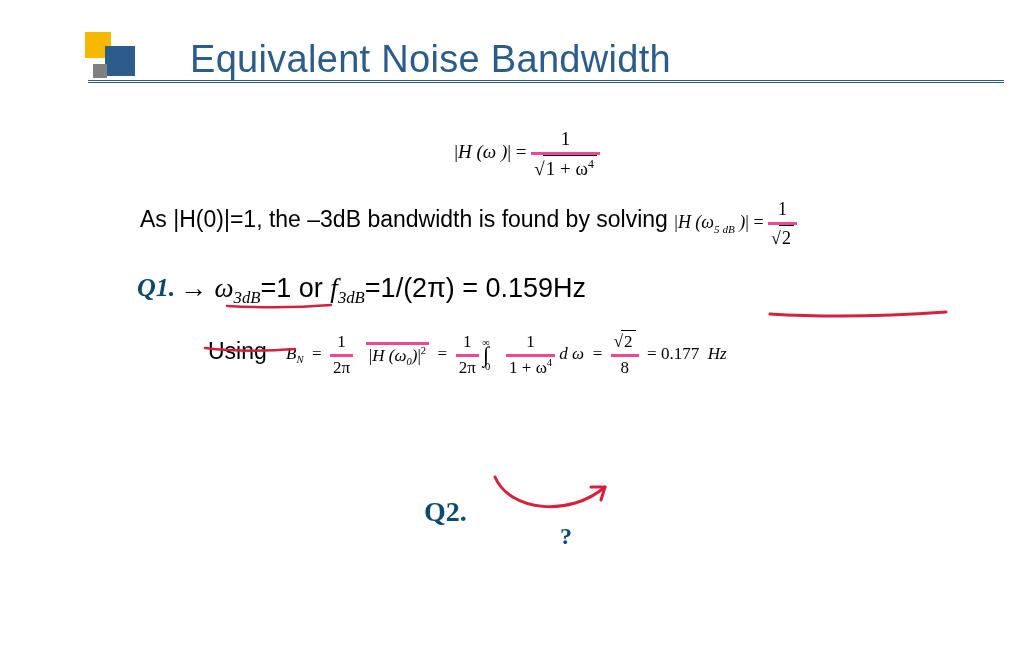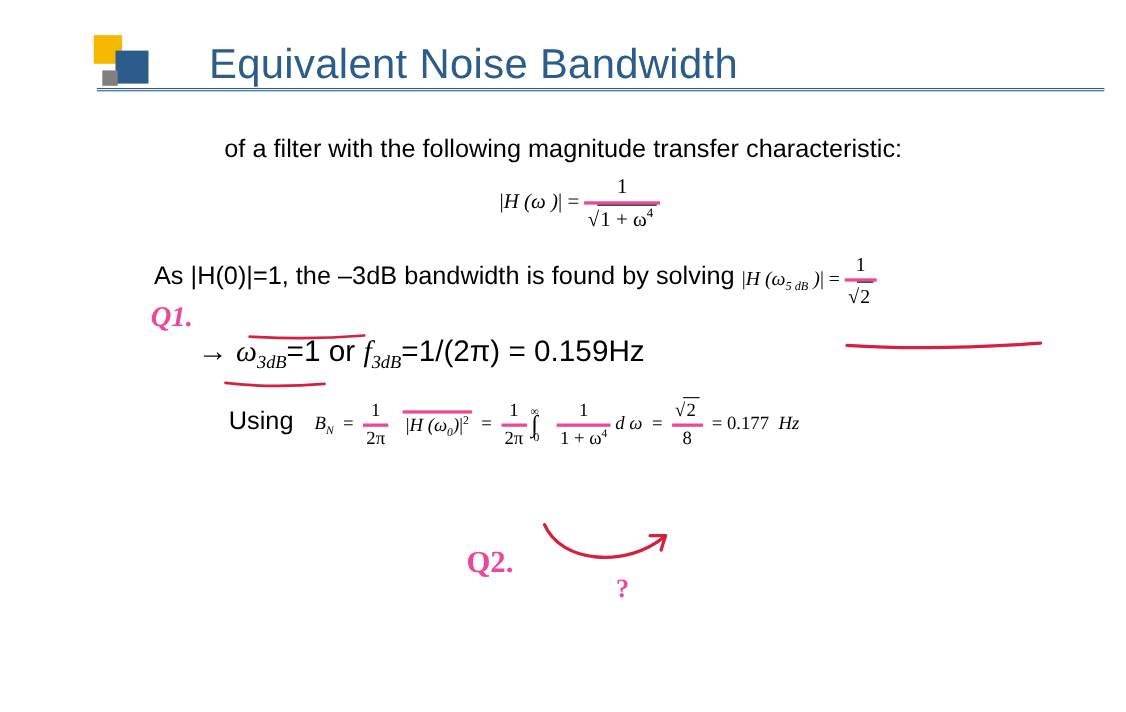--- a/index.html
+++ b/index.html
@@ -129,21 +129,21 @@
     font-size: 23px;
     margin-top: 20px;
     margin-left: 68px;
     position: relative;
   }
   .using-math {
     font-size: 17px;
   }
 
   
-  .annot-red { color: #ec4899; }
+  .annot-red { color: #0c4a6e; }
   .annot {
     position: absolute;
     font-family: "Comic Sans MS", "Segoe Script", cursive;
     font-weight: 700;
     white-space: nowrap;
     line-height: 1;
   }
 
   
   svg.redline { position: absolute; overflow: visible; }
@@ -164,21 +164,20 @@
         <rect x="20" y="16" width="30" height="30" fill="#2b5c8a"></rect>
         <rect x="8" y="34" width="14" height="14" fill="#808080"></rect>
       </svg>
     </div>
     <div class="title-text">Equivalent Noise Bandwidth</div>
   </div>
   <div class="title-rule"></div>
 
   <div class="content">
 
-    <div class="example-line2">of a filter with the following magnitude transfer characteristic:</div>
 
     <div class="eqline1 math-serif">
       <span>|</span><span class="ital">H (ω )</span><span>|</span>
       <span>=</span>
       <span class="frac">
         <span class="num">1</span>
         <span class="den">
           <span class="sqrt"><span class="radicand"><span>1 + ω</span><sup>4</sup></span></span>
         </span>
       </span>

